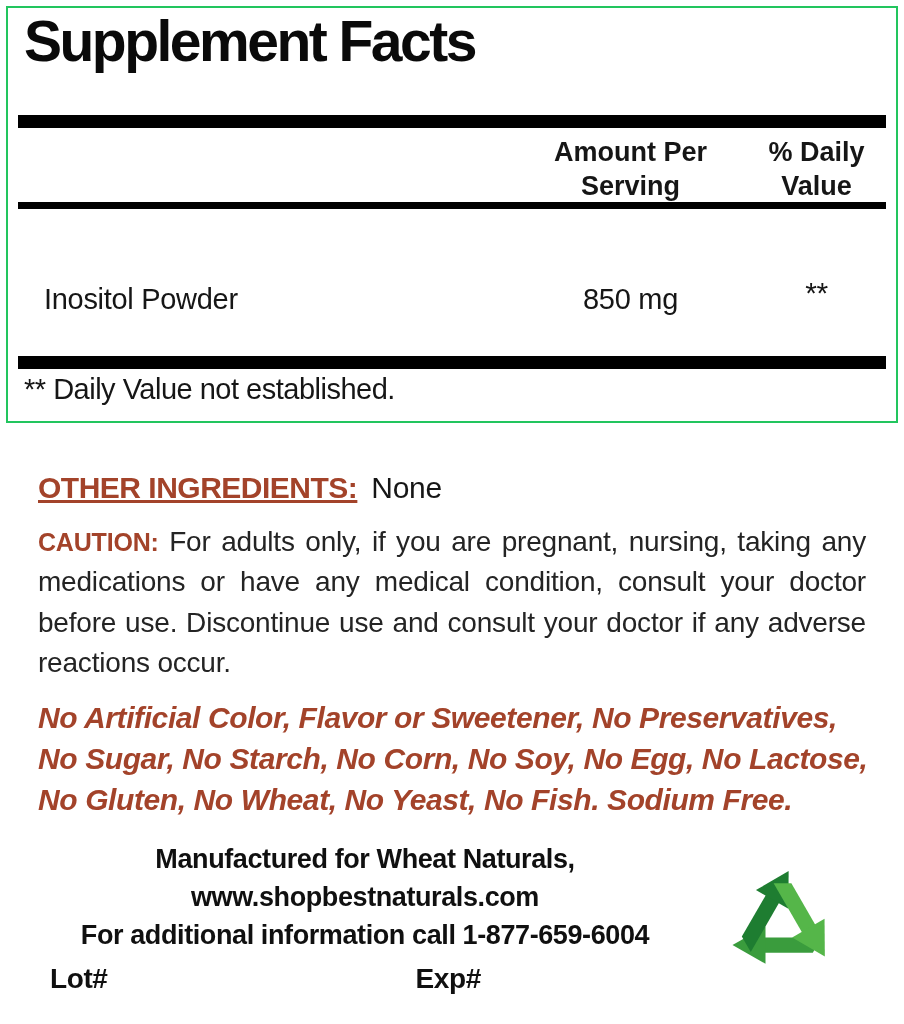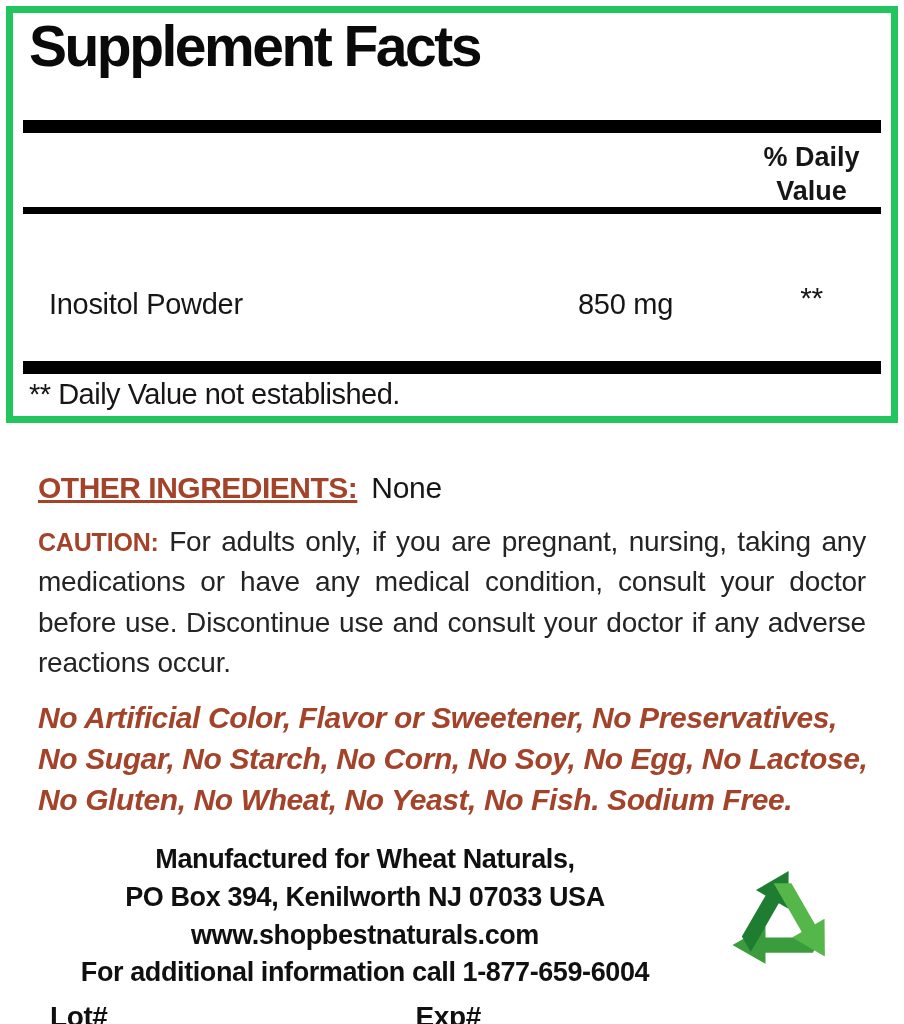--- a/index.html
+++ b/index.html
@@ -9,21 +9,21 @@
     color: #161616;
     font-family: "Liberation Sans", sans-serif;
     position: relative;
     overflow: hidden;
   }
 
   
   .facts-box {
     position: absolute; left: 6px; top: 6px;
     width: 892px; height: 417px;
-    border: 7px solid #22c55e;
+    border: 2px solid #22c55e;
     box-sizing: border-box;
     background: #fff;
   }
   .panel-title {
     position: absolute; top: 2px; left: 16px;
     margin: 0;
     font-size: 57px; font-weight: bold;
     letter-spacing: -2.5px;
     color: #0a0a0a;
     line-height: 1.1;
@@ -116,20 +116,21 @@
 </head>
 <body>
 
 <section class="facts-box">
   <h1 class="panel-title">Supplement Facts</h1>
 
 
   <div class="bar bar-1"></div>
 
   <div class="head-row">
+    <span class="col-amount">Amount Per Serving</span>
     <span class="col-dv">% Daily Value</span>
   </div>
 
   <div class="bar bar-2"></div>
 
   <div class="ingredient-row">
     <span class="ing-name">Inositol Powder</span>
     <span class="ing-amount">850 mg</span>
     <span class="ing-dv">**</span>
   </div>
@@ -145,21 +146,20 @@
 
 <p class="caution">
   <span class="accent">CAUTION:</span>
   <span>For adults only, if you are pregnant, nursing, taking any medications or have any medical condition, consult your doctor before use. Discontinue use and consult your doctor if any adverse reactions occur.</span>
 </p>
 
 <p class="free-of">No Artificial Color, Flavor or Sweetener, No Preservatives, No Sugar, No Starch, No Corn, No Soy, No Egg, No Lactose, No Gluten, No Wheat, No Yeast, No Fish. Sodium Free.</p>
 
 <div class="mfg">
   <div class="mfg-line">Manufactured for Wheat Naturals,</div>
-  <div class="mfg-line">PO Box 394, Kenilworth NJ 07033 USA</div>
   <div class="mfg-line">www.shopbestnaturals.com</div>
   <div class="mfg-line">For additional information call 1-877-659-6004</div>
   <div class="lot-exp">
     <span>Lot#</span>
     <span class="exp-label">Exp#</span>
   </div>
 </div>
 
 <div class="recycle">
   <svg viewBox="0 0 120 120" width="152" height="132" aria-hidden="true">

